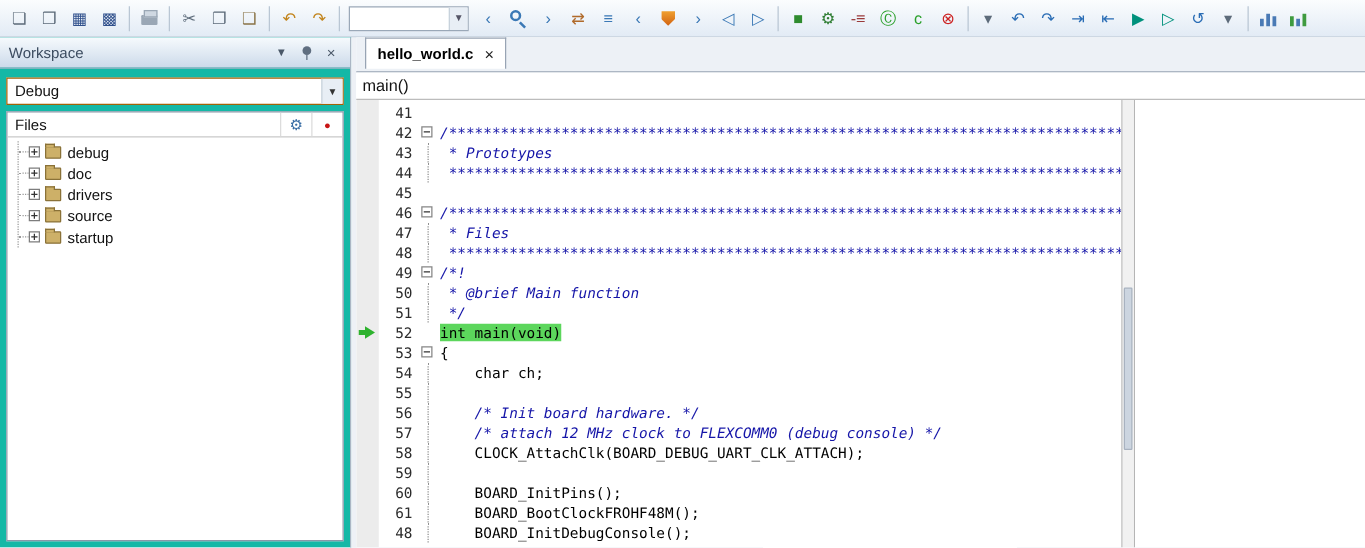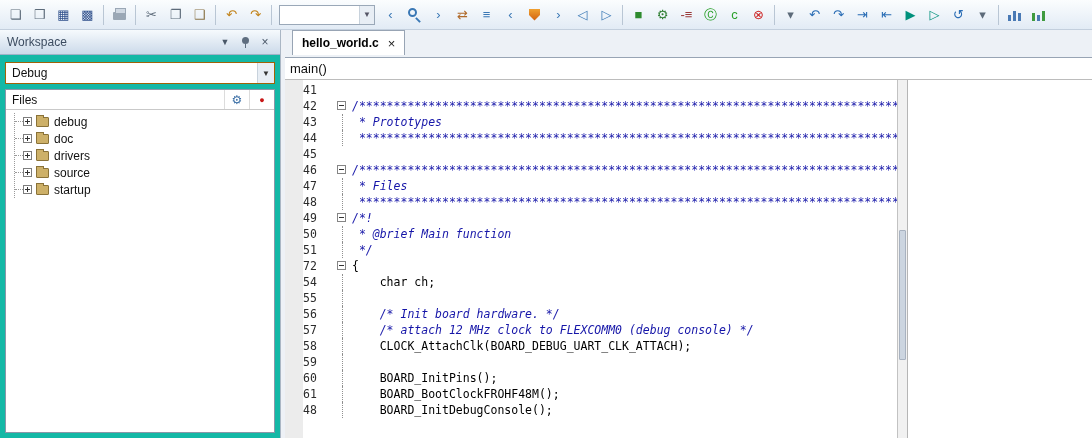--- a/index.html
+++ b/index.html
@@ -92,21 +92,21 @@
   .code-pane{flex:0 0 612px;width:612px;position:relative;overflow:hidden}
   .margin-strip{position:absolute;left:0;top:0;bottom:0;width:18px;background:#ececec}
   .code-lines{position:relative;font-family:"DejaVu Sans Mono","Liberation Mono",monospace;
     font-size:11.5px;line-height:16px;padding-top:2px}
   .crow{height:16px;display:flex;align-items:center}
   .c-arrow{width:18px;flex:0 0 18px;display:flex;align-items:center;justify-content:center;height:16px}
   .gut-arrow{position:relative;width:14px;height:10px}
   .gut-arrow::before{content:"";position:absolute;left:0;top:3px;width:5px;height:4px;background:#2eb22e}
   .gut-arrow::after{content:"";position:absolute;left:5px;top:0;width:0;height:0;
     border-top:5px solid transparent;border-bottom:5px solid transparent;border-left:8px solid #2eb22e}
-  .c-num{width:32px;flex:0 0 32px;padding-right:5px;color:#2b2b2b}
+  .c-num{width:32px;flex:0 0 32px;text-align:right;padding-right:5px;color:#2b2b2b}
   .c-fold{width:15px;flex:0 0 15px;height:16px;position:relative}
   .fold-v{position:absolute;left:7px;top:0;height:16px;border-left:1px dotted #909090}
   .fold-box{position:absolute;left:2px;top:3px;width:9px;height:9px;border:1px solid #858585;background:#fff}
   .fold-box::after{content:"";position:absolute;left:1px;top:3px;width:5px;height:1px;background:#333}
   .c-text{padding-left:2px;white-space:pre;color:#000}
   .c-text.cmt{color:#1515a8;font-style:italic}
   .cur{background:#5cd65c}
   .vscroll{flex:0 0 10px;width:10px;background:#f1f1f1;border-left:1px solid #c2c2c2;position:relative}
   .vscroll .thumb{position:absolute;left:1px;right:1px;top:150px;height:130px;
     background:#ccd5e0;border:1px solid #a8b2c0;border-radius:1px}
@@ -330,22 +330,30 @@
               </div>
               <div class="crow">
                 <span class="c-arrow"></span>
                 <span class="c-num">51</span>
                 <span class="c-fold">
                   <span class="fold-v"></span>
                 </span>
                 <span class="c-text cmt"> */</span>
               </div>
               <div class="crow">
-                <span class="c-arrow"></span>
-                <span class="c-num">72</span>
+                <span class="c-arrow">
+                  <span class="gut-arrow"></span>
+                </span>
+                <span class="c-num">52</span>
+                <span class="c-fold"></span>
+                <span class="c-text"><span class="cur">int main(void)</span></span>
+              </div>
+              <div class="crow">
+                <span class="c-arrow"></span>
+                <span class="c-num">53</span>
                 <span class="c-fold">
                   <span class="fold-box"></span>
                 </span>
                 <span class="c-text">{</span>
               </div>
               <div class="crow">
                 <span class="c-arrow"></span>
                 <span class="c-num">54</span>
                 <span class="c-fold">
                   <span class="fold-v"></span>

